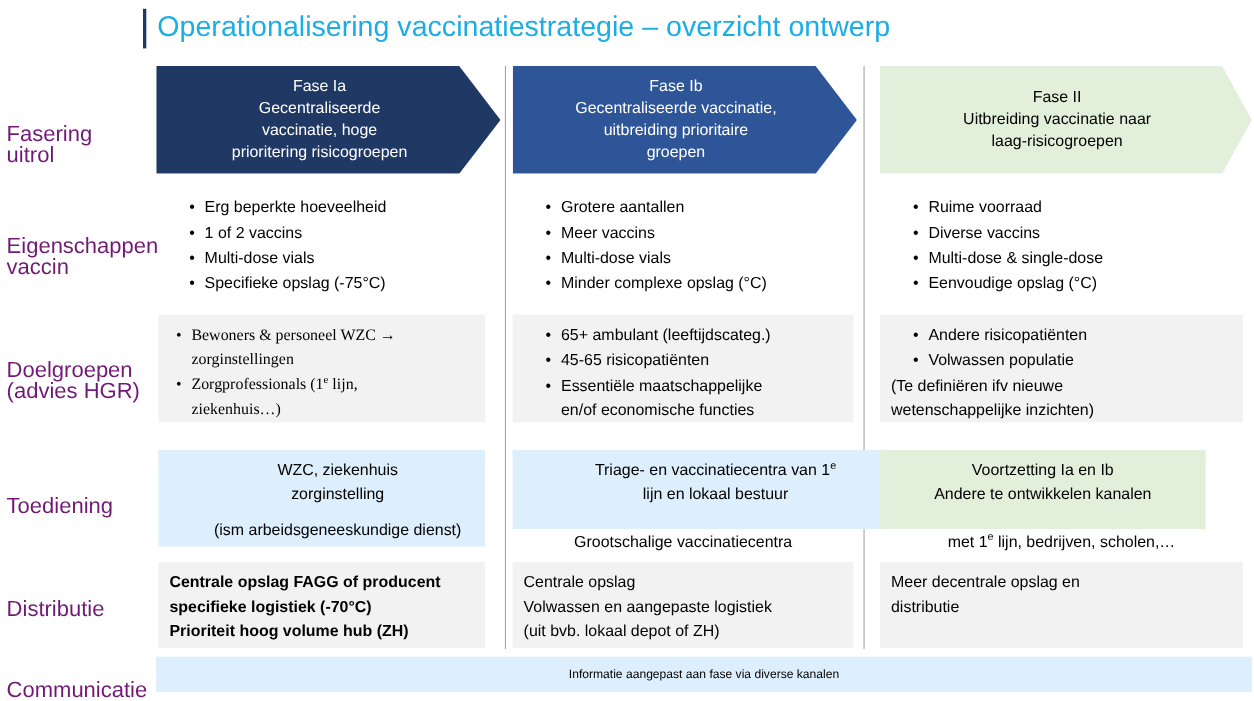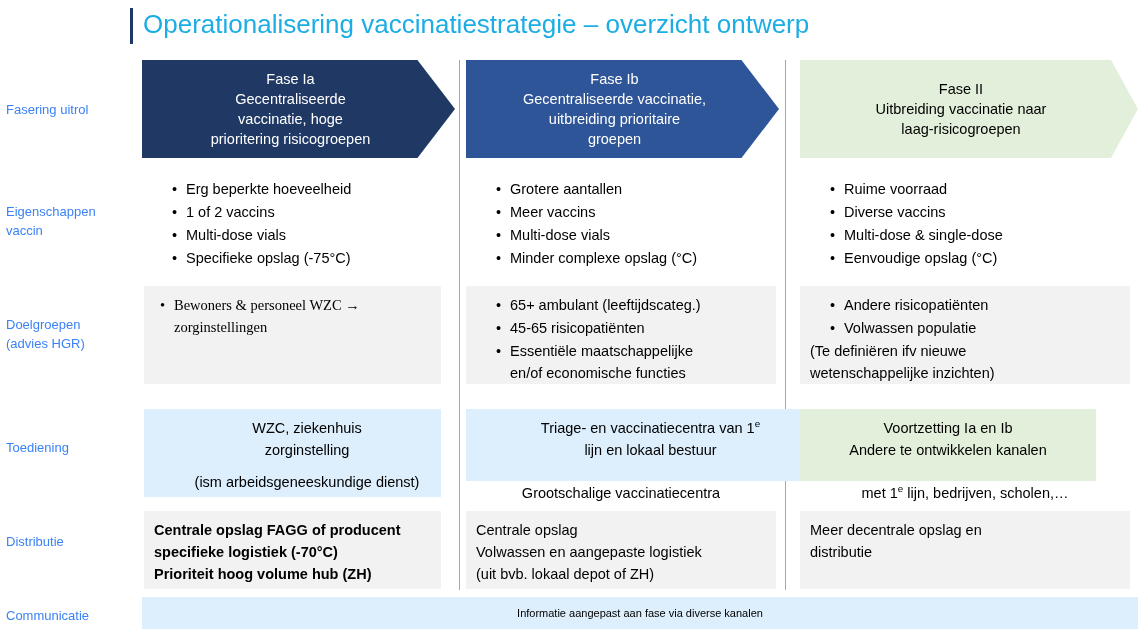--- a/index.html
+++ b/index.html
@@ -35,24 +35,25 @@
     font-size: 26px;
     color: #1cade4;
     white-space: nowrap;
     line-height: 36px;
   }
 
   
   .rowlabel {
     position: absolute;
     left: 6px;
-    color: #3b82f6;
-    font-size: 13px;
+    color: #701a75;
+    font-size: 20px;
     line-height: 19px;
     width: 125px;
+    margin-top: 13px;
   }
 
   
   .chev {
     position: absolute;
     top: 60px;
     height: 98px;
     color: #ffffff;
     display: flex;
     align-items: center;
@@ -222,20 +223,24 @@
     <li>Eenvoudige opslag (°C)</li>
   </ul>
 </div>
 
 <div class="box gray" style="left:144px; top:286px; width:297px; height:98px;">
   <ul class="bullets" style="padding-left:6px;font-family:Liberation Serif, serif;">
     <li>
       <span>Bewoners &amp; personeel WZC  →</span><br>
       <span>zorginstellingen</span>
     </li>
+    <li>
+      <span>Zorgprofessionals (1</span><sup>e</sup><span> lijn,</span><br>
+      <span>ziekenhuis…)</span>
+    </li>
   </ul>
 </div>
 
 <div class="box gray" style="left:466px; top:286px; width:310px; height:98px;">
   <ul class="bullets">
     <li>65+ ambulant (leeftijdscateg.)</li>
     <li>45-65 risicopatiënten</li>
     <li>
       <span>Essentiële maatschappelijke</span><br>
       <span>en/of economische functies</span>

